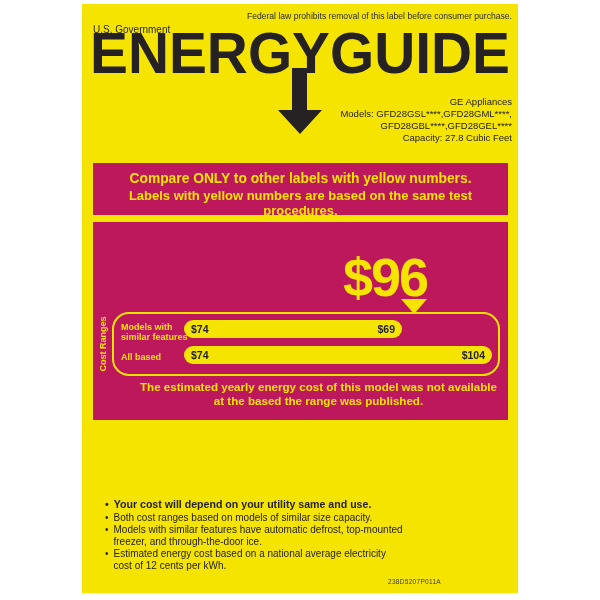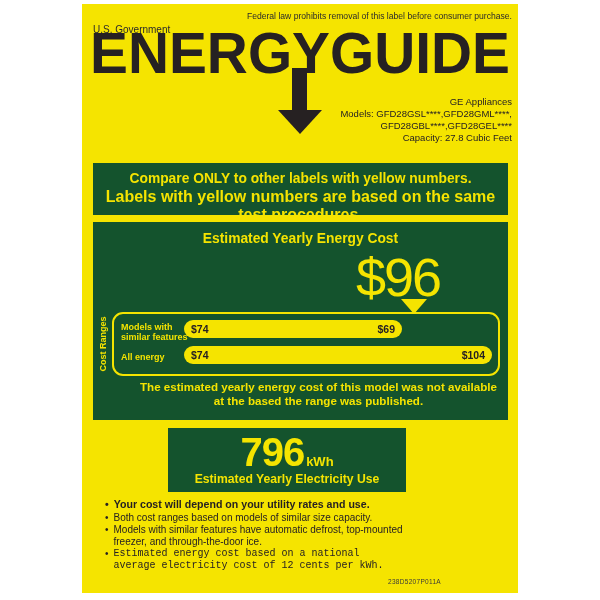--- a/index.html
+++ b/index.html
@@ -8,30 +8,30 @@
   .label{position:absolute;left:82px;top:4px;width:436px;height:589px;background:#F5E400;}
   .hdr-left{position:absolute;left:11px;top:20px;font-size:10px;color:#2a2a2a;}
   .hdr-right{position:absolute;right:6px;top:7px;font-size:8.6px;color:#2a2a2a;}
   .title-svg{position:absolute;left:6px;top:22px;}
   .title-svg text{fill:#262122;font-family:"Liberation Sans",sans-serif;font-weight:bold;}
   .arrow-bar{position:absolute;left:210px;top:64px;width:15px;height:44px;background:#262122;}
   .arrow-head{position:absolute;left:196px;top:106px;width:0;height:0;
     border-left:22px solid transparent;border-right:22px solid transparent;border-top:24px solid #262122;}
   .feat{position:absolute;left:11px;top:84px;color:#262122;font-weight:bold;font-size:11.5px;line-height:13px;}
   .brand{position:absolute;right:6px;top:92px;color:#262122;font-weight:normal;font-size:9.5px;line-height:12px;text-align:right;}
-  .blackbox{position:absolute;background:#14532d;color:#F5E400;}
+  .blackbox{position:absolute;background:#be185d;color:#F5E400;}
   .box1{left:11px;top:159px;width:415px;height:52px;text-align:center;}
   .box1 .l1{font-weight:bold;font-size:13.8px;margin-top:8px;}
-  .box1 .l2{font-weight:bold;font-size:16px;margin-top:2px;}
+  .box1 .l2{font-weight:bold;font-size:13px;margin-top:2px;}
   .box2{left:11px;top:218px;width:415px;height:198px;}
   .box2 .heading{text-align:center;font-weight:bold;font-size:13.8px;margin-top:9px;}
-  .big-cost{position:absolute;left:250px;top:24px;font-weight:normal;font-size:54px;letter-spacing:-2px;margin-left:13px;}
+  .big-cost{position:absolute;left:250px;top:24px;font-weight:bold;font-size:54px;letter-spacing:-2px;}
   .pointer{position:absolute;left:308px;top:77px;width:0;height:0;
     border-left:13px solid transparent;border-right:13px solid transparent;border-top:15px solid #F5E400;}
-  .ranges{position:absolute;left:19px;top:90px;width:384px;height:60px;border:2.5px solid #F5E400;border-radius:11px;}
+  .ranges{position:absolute;left:19px;top:90px;width:384px;height:60px;border:2.5px solid #F5E400;border-radius:17px;}
   .vlabel{position:absolute;left:-18px;top:90px;width:16px;height:64px;display:flex;align-items:center;justify-content:center;}
   .vlabel span{transform:rotate(-90deg);white-space:nowrap;font-weight:bold;font-size:9px;color:#F5E400;}
   .row-label{position:absolute;left:7px;color:#F5E400;font-weight:bold;font-size:9px;line-height:10px;}
   .bar{position:absolute;background:#F5E400;height:18px;border-radius:9px;color:#262122;font-weight:bold;
     font-size:10.5px;line-height:18px;display:flex;justify-content:space-between;padding:0 7px;box-sizing:border-box;}
   .bar1{left:70px;top:6px;width:218px;}
   .bar2{left:70px;top:32px;width:308px;}
   .rl1{top:8px;} .rl2{top:38px;}
   .note{position:absolute;left:0;right:0;top:158px;text-align:center;font-weight:bold;font-size:11.6px;line-height:14px;margin-left:36px;}
   .box3{left:86px;top:424px;width:238px;height:64px;display:flex;flex-direction:column;align-items:center;justify-content:center;}
@@ -68,75 +68,67 @@
       <div>GFD28GBL****,GFD28GEL****</div>
       <div>Capacity: 27.8 Cubic Feet</div>
     </div>
 
     <div class="blackbox box1">
       <div class="l1">Compare ONLY to other labels with yellow numbers.</div>
       <div class="l2">Labels with yellow numbers are based on the same test procedures.</div>
     </div>
 
     <div class="blackbox box2">
-      <div class="heading">Estimated Yearly Energy Cost</div>
       <div class="big-cost">$96</div>
       <div class="pointer"></div>
 
       <div class="vlabel" style="left:1px;">
         <span>Cost Ranges</span>
       </div>
 
       <div class="ranges">
         <div class="row-label rl1">
           <div>Models with</div>
           <div>similar features</div>
         </div>
         <div class="bar bar1">
           <span>$74</span>
           <span>$69</span>
         </div>
         <div class="row-label rl2">
-          <div>All energy</div>
+          <div>All based</div>
         </div>
         <div class="bar bar2">
           <span>$74</span>
           <span>$104</span>
         </div>
       </div>
 
       <div class="note">
         <div>The estimated yearly energy cost of this model was not available</div>
         <div>at the based the range was published.</div>
       </div>
     </div>
 
-    <div class="blackbox box3">
-      <div class="kwh-row">
-        <span class="kwh-val">796</span>
-        <span class="kwh-unit">kWh</span>
-      </div>
-      <div class="caption">Estimated Yearly Electricity Use</div>
-    </div>
 
     <div class="notes">
       <div class="fnote em">
         <span class="dot">•</span>
-        <span>Your cost will depend on your utility rates and use.</span>
+        <span>Your cost will depend on your utility same and use.</span>
       </div>
       <div class="fnote">
         <span class="dot">•</span>
         <span>Both cost ranges based on models of similar size capacity.</span>
       </div>
       <div class="fnote">
         <span class="dot">•</span>
         <span style="max-width:292px;">Models with similar features have automatic defrost, top-mounted freezer, and through-the-door ice.</span>
       </div>
       <div class="fnote">
         <span class="dot">•</span>
-        <span style="max-width:292px;font-family:Liberation Mono, monospace;">Estimated energy cost based on a national average electricity cost of 12 cents per kWh.</span>
+        <span style="max-width:292px;">Estimated energy cost based on a national average electricity cost of 12 cents per kWh.</span>
       </div>
     </div>
 
     <div class="footer-code">238D5207P011A</div>
 
   </div>
 </div>
 
 </body></html>

